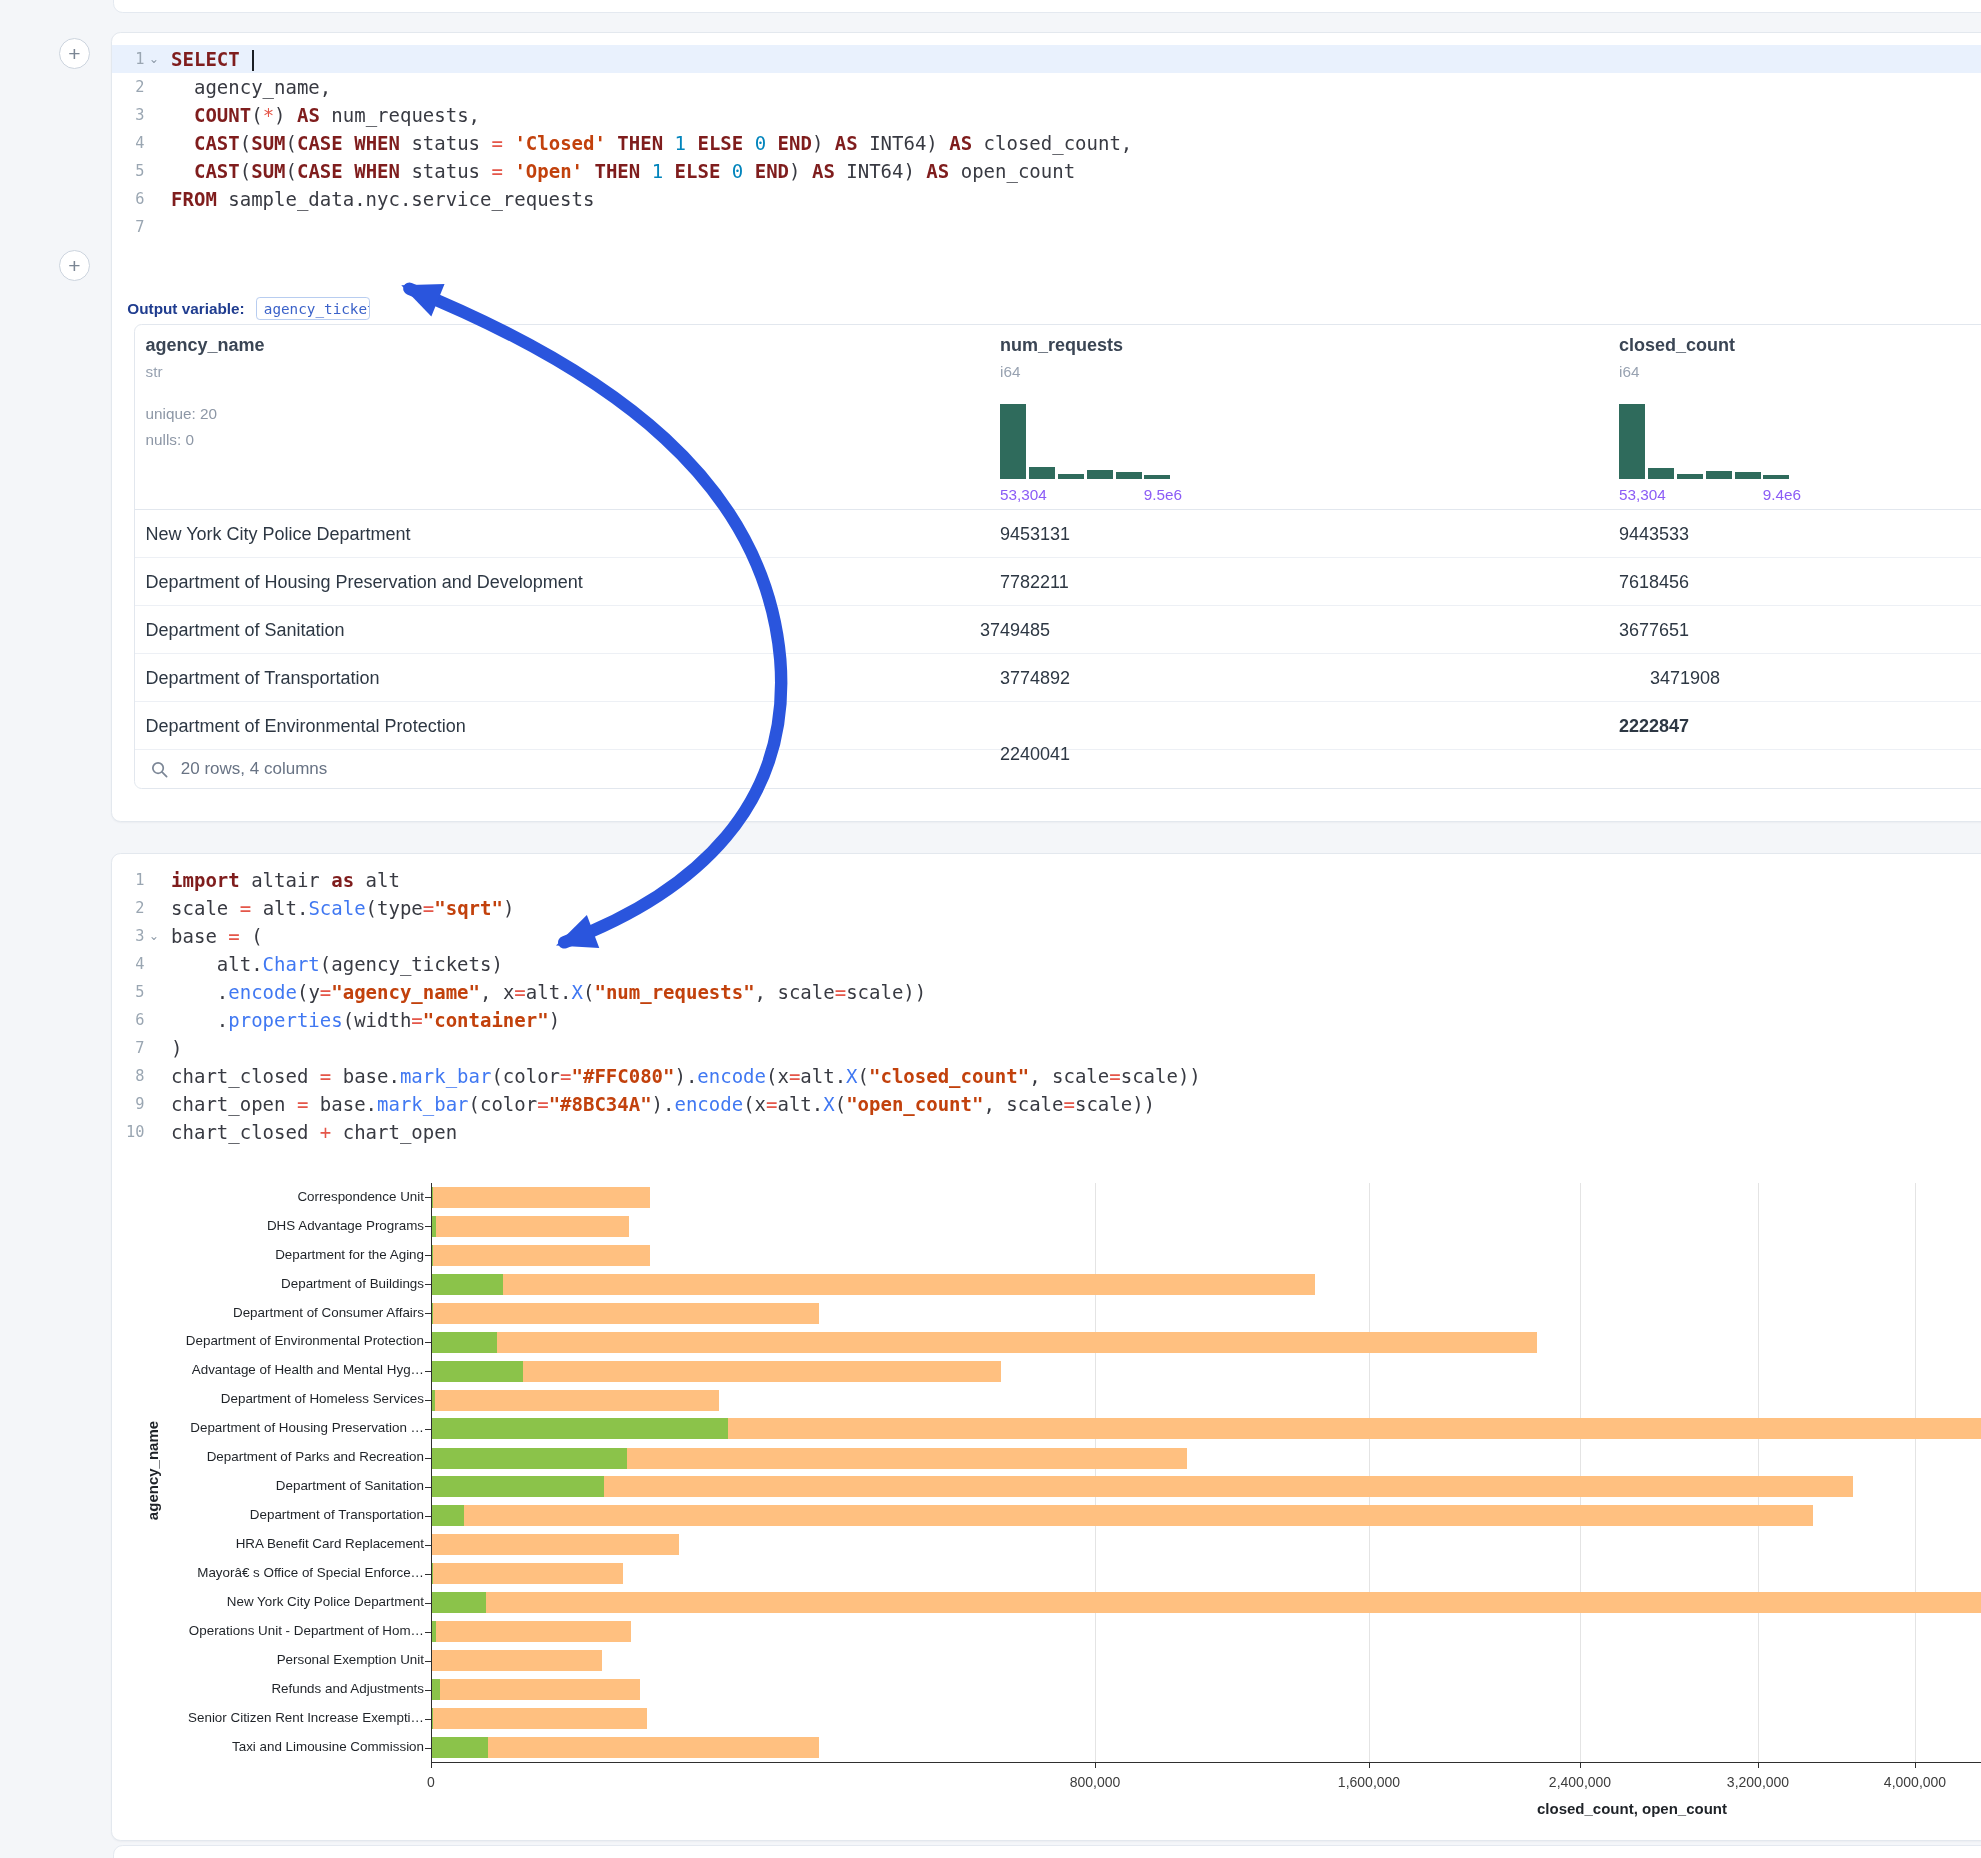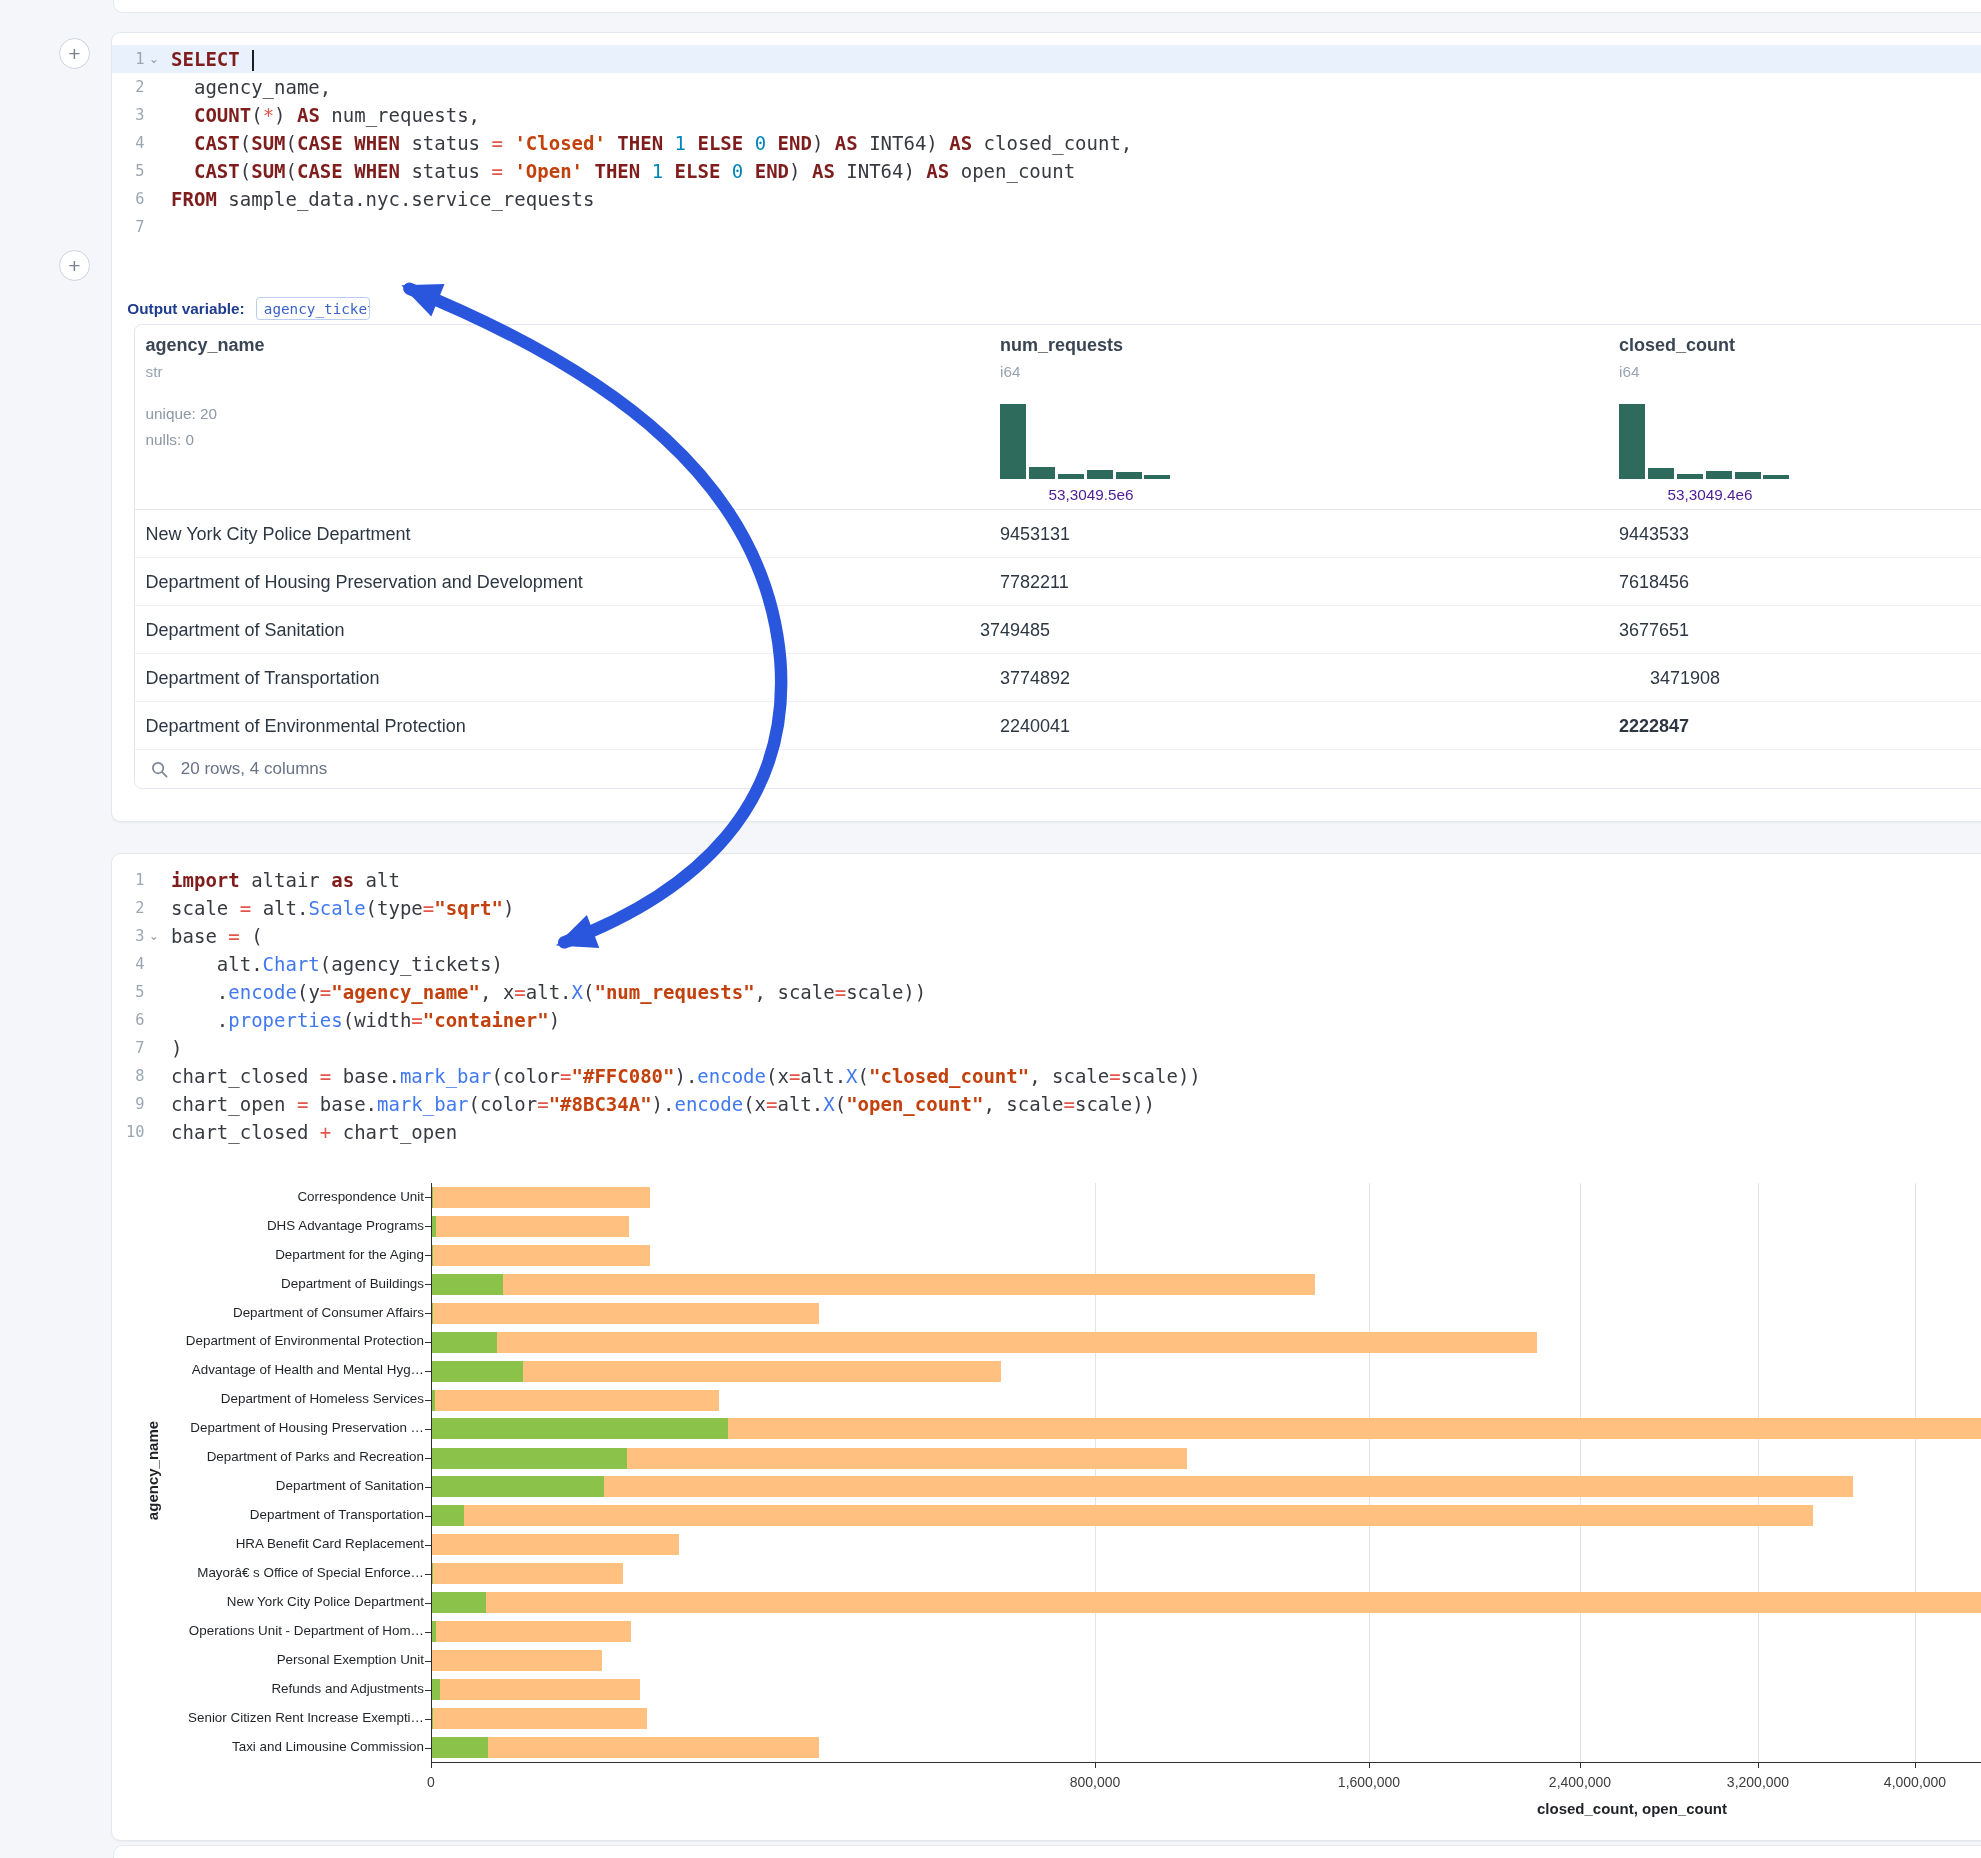--- a/index.html
+++ b/index.html
@@ -61,22 +61,22 @@
     position:absolute;left:22px;top:291px;right:-19px;
     border:1px solid #e2e7ee;border-radius:7.6px;background:#fff;overflow:hidden;
   }
   #table-head{position:relative;height:184px;border-bottom:1px solid #e2e7ee;}
   .tcol{position:absolute;top:0;}
   .cname{position:absolute;top:9.6px;font-size:18px;font-weight:bold;color:#3a4554;white-space:nowrap;}
   .ctype{position:absolute;top:38px;font-size:15.3px;color:#98a2b1;}
   .cstat{position:absolute;font-size:15.3px;color:#8d97a6;white-space:nowrap;}
   .hist{position:absolute;top:79px;height:75px;display:flex;align-items:flex-end;gap:2.9px;}
   .hist .hbar{width:26px;background:#2f6b5c;}
-  .hist-range{position:absolute;top:161px;width:182px;display:flex;justify-content:center;
-              font-size:15.3px;color:#4c1d95;}
+  .hist-range{position:absolute;top:161px;width:182px;display:flex;justify-content:space-between;
+              font-size:15.3px;color:#8b5cf6;}
   .trow{position:relative;height:47px;border-bottom:1px solid #edf0f5;}
   .td{position:absolute;top:50%;transform:translateY(-50%);font-size:18px;color:#2d3743;white-space:nowrap;}
   #table-foot{height:38px;display:flex;align-items:center;gap:11.5px;padding-left:15.3px;
               color:#687384;font-size:17px;}
 
   
   #chart-layer{position:absolute;inset:0;overflow:hidden;}
   .gridline{position:absolute;top:329px;height:579px;width:1px;background:#e4e4e4;}
   .bar{position:absolute;height:21px;}
   .ylab{position:absolute;left:0;width:312px;text-align:right;font-size:13.4px;color:#1f2328;white-space:nowrap;}
@@ -202,21 +202,21 @@
           <div class="td" style="left: 845px;">3749485</div>
           <div class="td" style="left: 1484px;">3677651</div>
         </div>
         <div class="trow">
           <div class="td" style="left: 10.5px;">Department of Transportation</div>
           <div class="td" style="left: 865px;">3774892</div>
           <div class="td" style="left: 1515px;">3471908</div>
         </div>
         <div class="trow">
           <div class="td" style="left: 10.5px;">Department of Environmental Protection</div>
-          <div class="td" style="left: 865px;">2240041</div>
+          <div class="td" style="left: 865px; margin-top: 28px;">2240041</div>
           <div class="td" style="left: 1484px; font-weight: bold;">2222847</div>
         </div>
       </div>
     <div id="table-foot">
       <svg width="19" height="19" viewBox="0 0 20 20">
         <circle cx="8.5" cy="8.5" r="5.5" fill="none" stroke="#7b8696" stroke-width="1.8"></circle>
         <line x1="12.8" y1="12.8" x2="17.5" y2="17.5" stroke="#7b8696" stroke-width="1.8" stroke-linecap="round"></line>
       </svg>
       <span>20 rows, 4 columns</span>
     </div>

